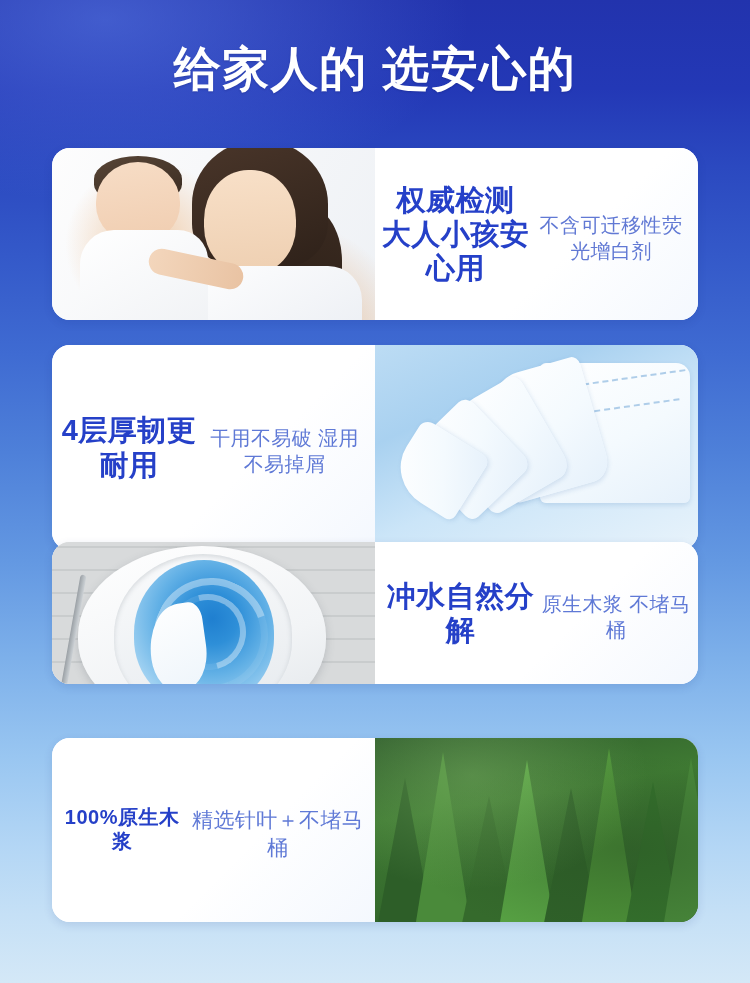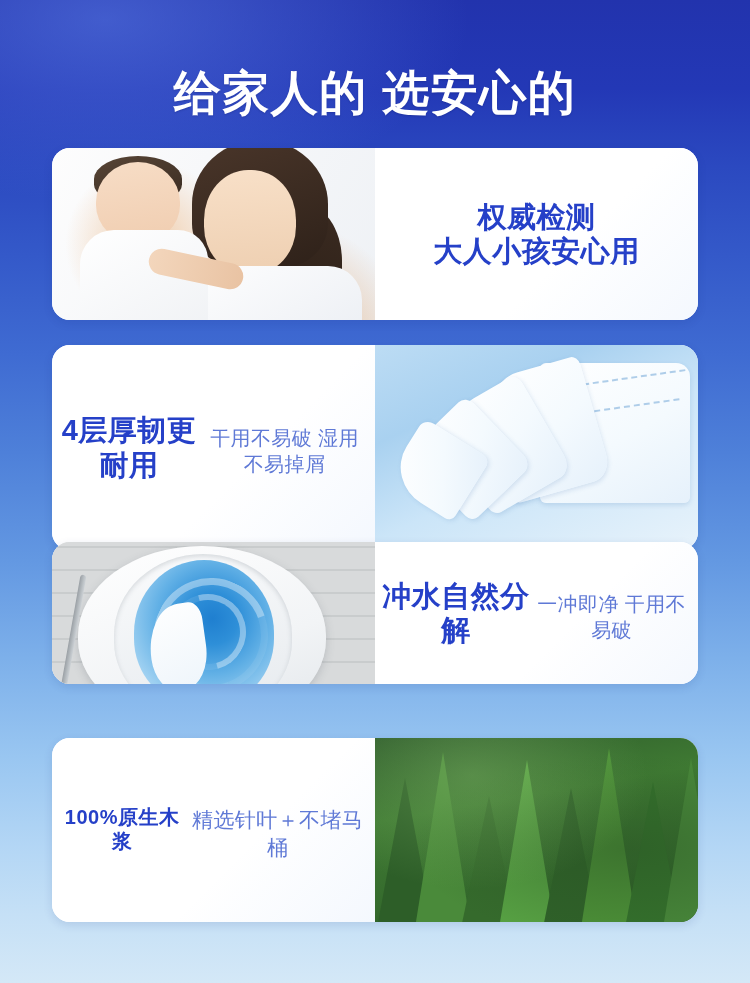--- a/index.html
+++ b/index.html
@@ -38,21 +38,20 @@
 
   
   .header {
     position: absolute;
     top: 0; left: 0;
     width: 750px;
     height: 136px;
     display: flex;
     align-items: center;
     justify-content: center;
-    margin-top: 24px;
   }
   .header-title {
     color: #ffffff;
     font-size: 47px;
     font-weight: bold;
     letter-spacing: 1.5px;
     line-height: 1;
     white-space: pre;
     text-shadow: 0 1px 2px rgba(10,20,90,0.25);
   }
@@ -287,20 +286,21 @@
       <div class="mom-face"></div>
       <div class="mom-body"></div>
       <div class="baby-hair"></div>
       <div class="baby-head"></div>
       <div class="baby-body"></div>
       <div class="baby-arm"></div>
     </div>
     <div class="card-half text-pane">
       <div class="headline">权威检测
 大人小孩安心用</div>
+      <div class="subline">不含可迁移性荧光增白剂</div>
     </div>
   </div>
 
   <div class="card card-2">
     <div class="card-half text-pane">
       <div class="headline">4层厚韧更耐用</div>
       <div class="subline">干用不易破 湿用不易掉屑</div>
     </div>
     <div class="card-half img-pane photo-tissue">
       <div class="sheet sheet-block"></div>
@@ -319,21 +319,21 @@
       <div class="bowl-hinge"></div>
       <div class="bowl-rim"></div>
       <div class="bowl-water">
         <div class="swirl"></div>
         <div class="swirl swirl2"></div>
         <div class="tissue-float"></div>
       </div>
     </div>
     <div class="card-half text-pane">
       <div class="headline">冲水自然分解</div>
-      <div class="subline">一冲即净 干用不易破</div>
+      <div class="subline">原生木浆 不堵马桶</div>
     </div>
   </div>
 
   <div class="card card-4">
     <div class="card-half text-pane">
       <div class="headline">100%原生木浆</div>
       <div class="subline">精选针叶＋不堵马桶</div>
     </div>
     <div class="card-half img-pane photo-forest">
       <div class="tree" style="left:2px;  border-bottom:150px solid #2d5e28;"></div>

